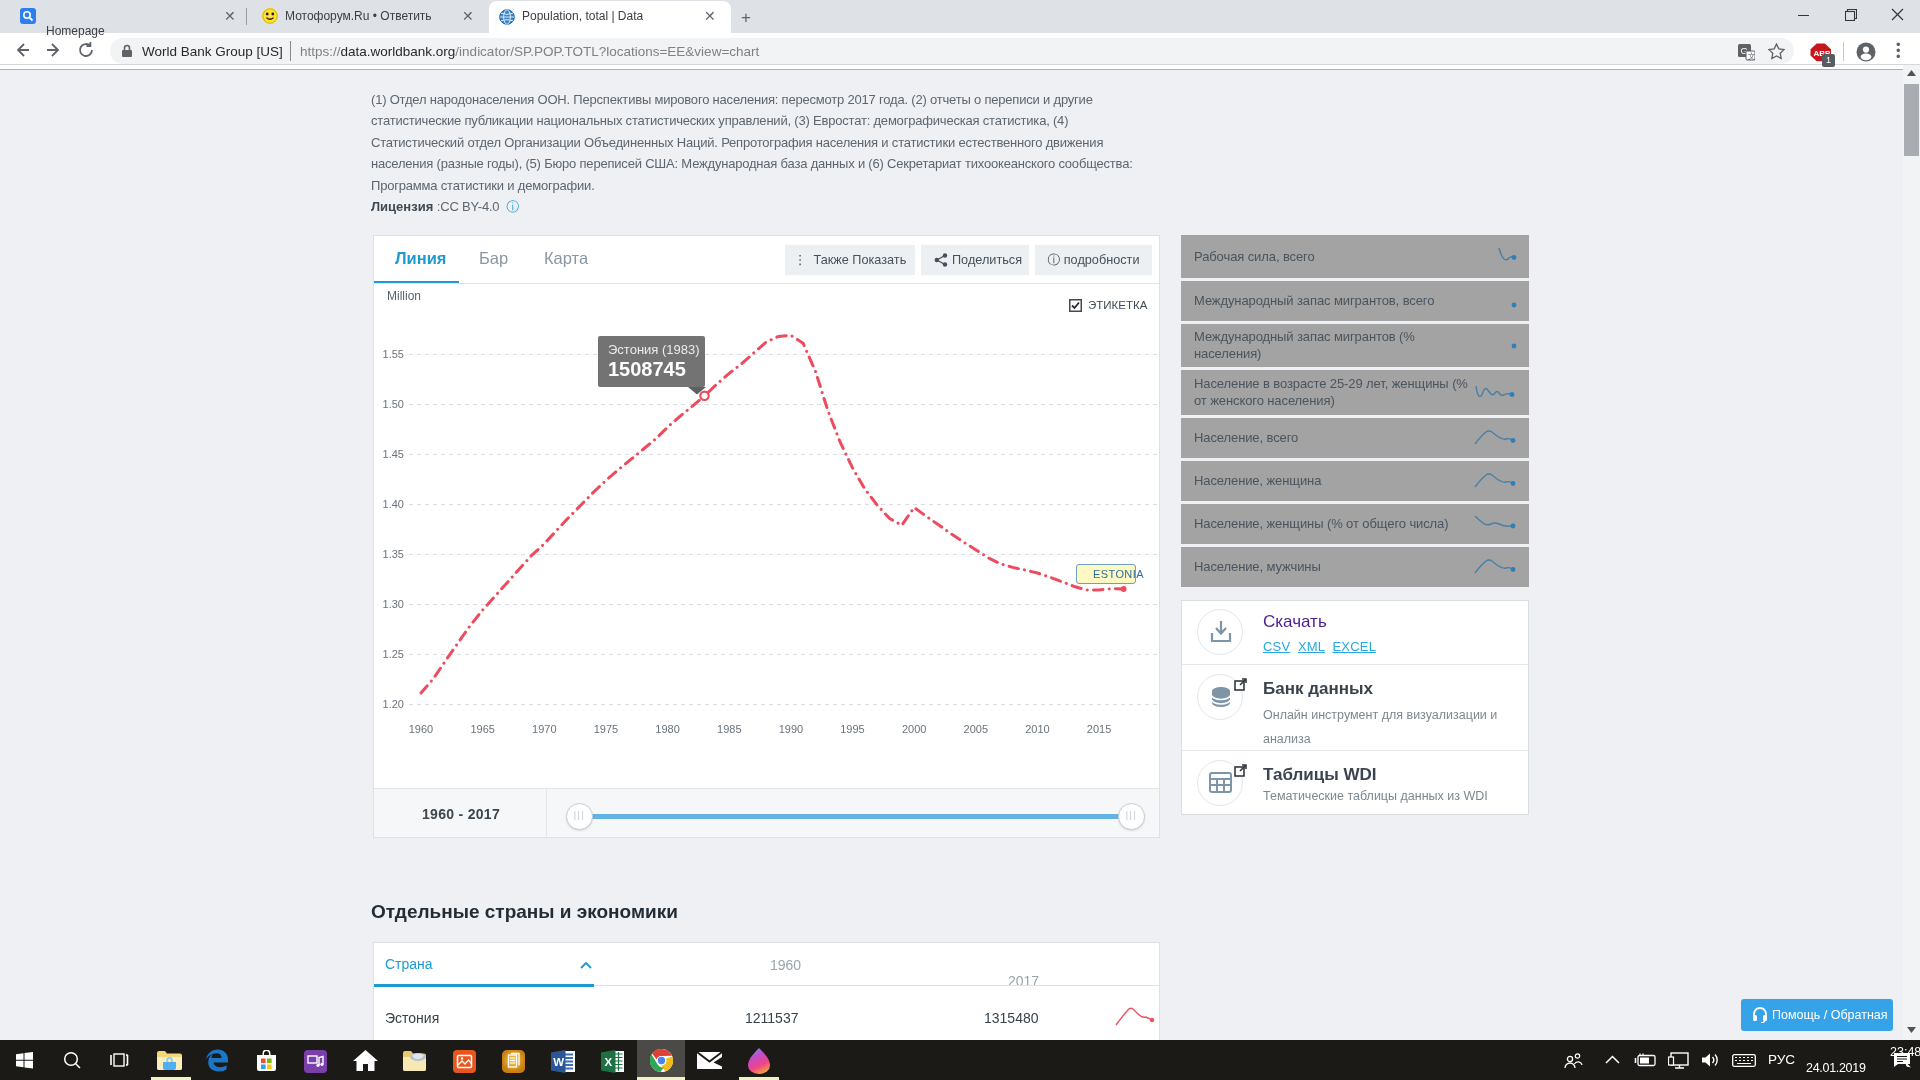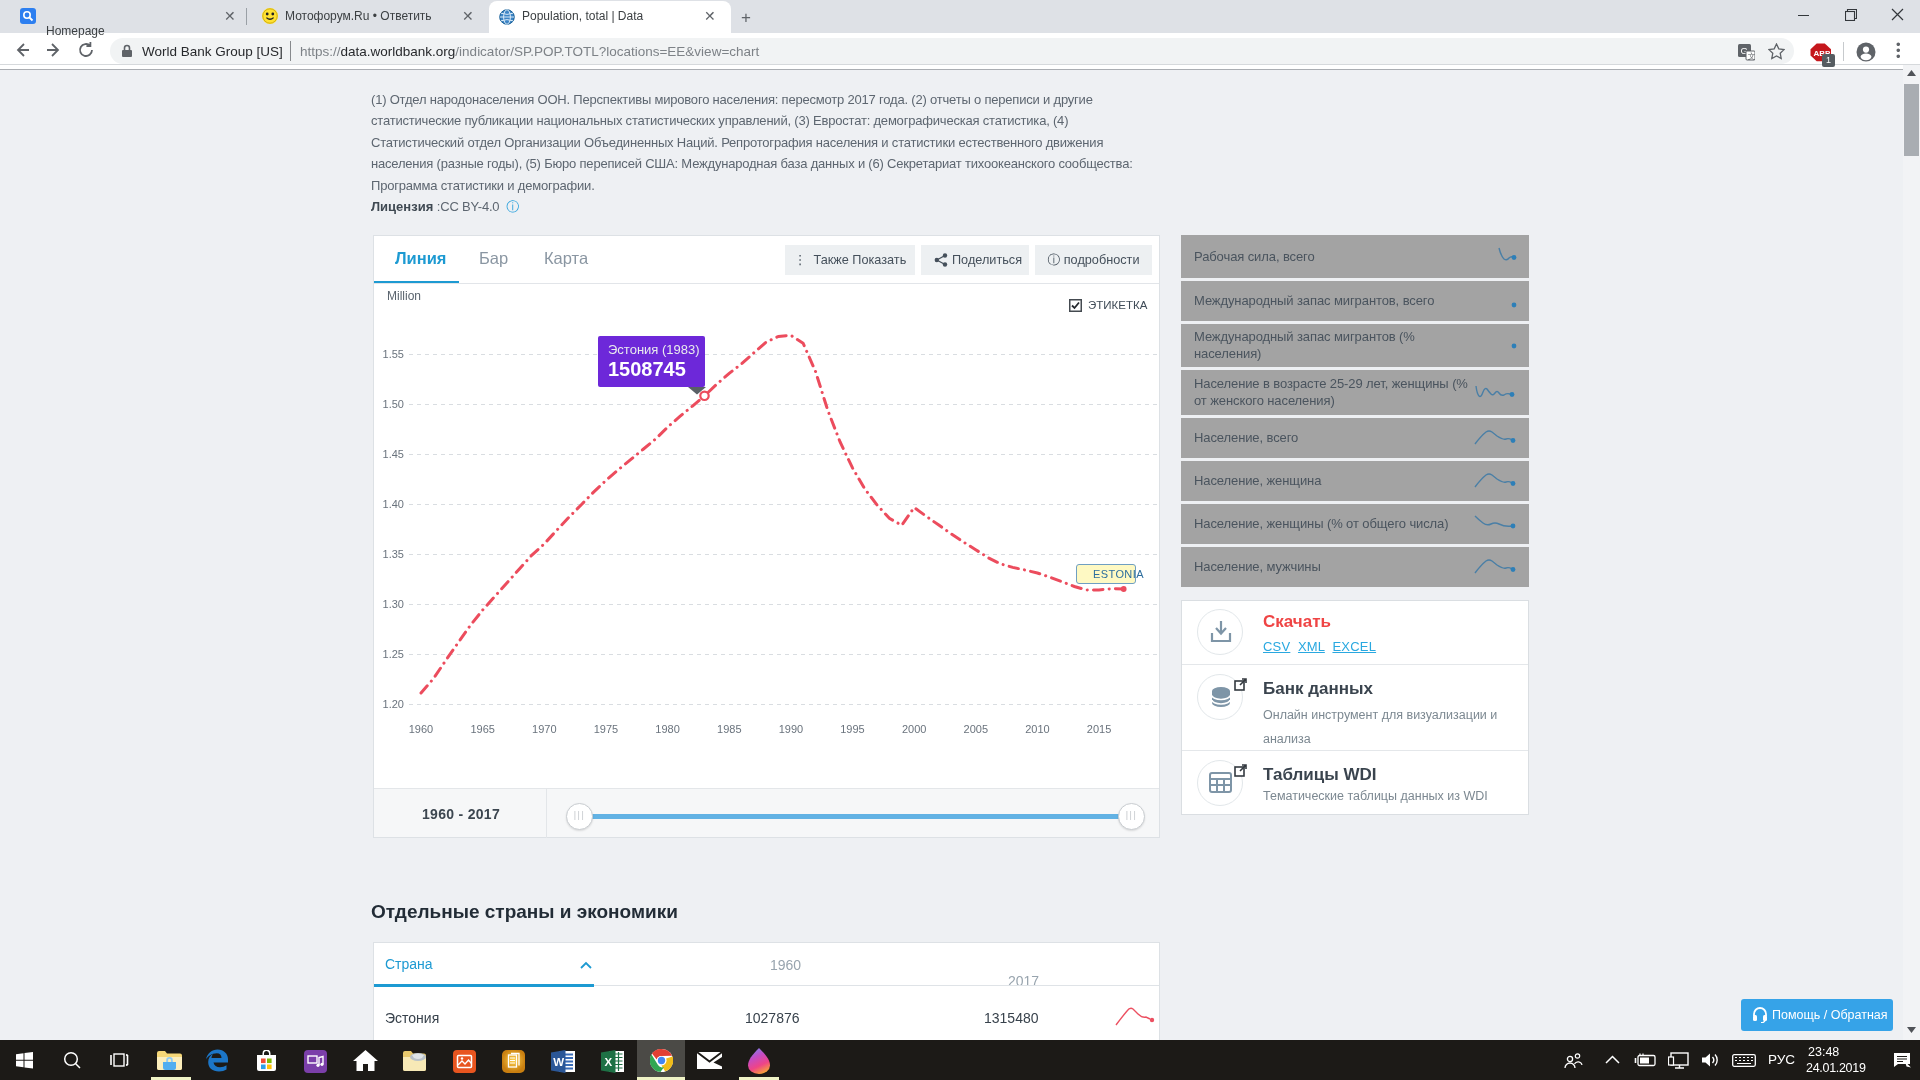--- a/index.html
+++ b/index.html
@@ -195,21 +195,21 @@
           <text x="540.2" y="449">2000</text>
             <text x="601.8" y="449">2005</text>
           <text x="663.5" y="449">2010</text>
             <text x="725.1" y="449">2015</text>
         </g>
         <polyline fill="none" stroke="#ec4c5d" stroke-width="3" stroke-dasharray="9.5 6.2 0.1 6.2" stroke-linecap="round" points="47.0,409.0 59.3,394.8 71.7,376.5 84.0,358.9 96.3,341.4 108.6,326.1 121.0,312.2 133.3,298.5 145.6,284.7 157.9,271.1 170.3,259.8 182.6,246.4 194.9,233.2 207.3,220.7 219.6,208.1 231.9,196.4 244.2,185.8 256.6,175.7 268.9,165.5 281.2,155.3 293.5,143.3 305.9,132.4 318.2,122.3 330.5,111.8 342.9,100.1 355.2,89.3 367.5,79.9 379.8,68.9 392.2,58.0 404.5,52.4 416.8,51.3 429.1,59.2 441.5,87.4 453.8,126.4 466.1,158.0 478.5,183.9 490.8,204.9 503.1,221.0 515.4,234.3 527.8,241.3 540.1,223.5 552.4,232.4 564.8,241.1 577.1,249.8 589.4,258.0 601.7,265.7 614.1,273.7 626.4,279.8 638.7,283.4 651.0,286.0 663.4,289.0 675.7,293.1 688.0,297.8 700.4,302.5 712.7,306.0 725.0,305.9 737.3,304.7 749.7,305.0"></polyline>
         <circle cx="749.7" cy="305" r="2.9" fill="#ec4c5d"></circle>
           <circle cx="330.5" cy="111.8" r="4.2" fill="#fff" stroke="#ec4c5d" stroke-width="2.2"></circle>
       </svg>
 
-      <div style="position:absolute;left:224px;top:100px;width:107px;height:51px;background:#6d28d9;border-radius:2px;">
+      <div style="position:absolute;left:224px;top:100px;width:107px;height:51px;background:#737373;border-radius:2px;">
         <div style="position:absolute;left:10px;top:6px;font-size:13px;color:#e9ebed;white-space:nowrap;">Эстония (1983)</div>
         <div style="position:absolute;left:10px;top:22px;font-size:20px;font-weight:bold;color:#fff;">1508745</div>
       </div>
       <svg style="position:absolute;left:314px;top:151px;" width="19" height="8">
           <path d="M0 0 H18 L9 7.5 Z" fill="#596066"></path>
         </svg>
 
       <div style="position:absolute;left:702px;top:328px;width:60px;height:20px;background:#fef9c3;border:1px solid #6f9fc2;border-radius:3px;font-size:11px;letter-spacing:0.4px;color:#2e6e9e;text-align:center;line-height:19px;padding-left:16px;">ESTONIA</div>
       <div id="slider-row">
         <span style="position:absolute;left:48px;top:17px;font-size:14px;font-weight:bold;color:#3c4650;letter-spacing:0.3px;">1960 - 2017</span>
@@ -275,21 +275,21 @@
         </svg>
     </div>
 
     <div id="dlcard">
 
       <div style="position:absolute;left:15px;top:8px;width:46px;height:46px;border:1px solid #e2e7ea;border-radius:50%;"></div>
       <svg style="position:absolute;left:28px;top:19px;" width="22" height="24">
           <path d="M11 1 V12 M6 8 L11 13.5 L16 8" fill="none" stroke="#7e95a7" stroke-width="2.2"></path>
           <path d="M2 13 V21 H20 V13" fill="none" stroke="#7e95a7" stroke-width="2.2"></path>
         </svg>
-      <div style="position:absolute;left:81px;top:11px;font-size:17px;font-weight:bold;color:#ef4444;text-align:center;">Скачать</div>
+      <div style="position:absolute;left:81px;top:11px;font-size:17px;font-weight:normal;color:#4c1d95;text-align:center;">Скачать</div>
       <div style="position:absolute;left:81px;top:38px;font-size:13px;letter-spacing:0.2px;"><a style="color:#29a8e0;text-decoration:underline;">CSV</a> &nbsp;<a style="color:#29a8e0;text-decoration:underline;">XML</a> &nbsp;<a style="color:#29a8e0;text-decoration:underline;">EXCEL</a></div>
       <div style="position:absolute;left:0;top:63px;width:346px;height:1px;background:#e4e7ea;"></div>
 
       <div style="position:absolute;left:15px;top:73px;width:46px;height:46px;border:1px solid #e2e7ea;border-radius:50%;"></div>
       <svg style="position:absolute;left:26px;top:84px;" width="26" height="26">
           <ellipse cx="13" cy="6" rx="9" ry="4" fill="#7e95a7"></ellipse>
           <path d="M4 6 V18 A9 4 0 0 0 22 18 V6" fill="#7e95a7"></path>
           <path d="M4 10.5 A9 4 0 0 0 22 10.5 M4 15 A9 4 0 0 0 22 15" fill="none" stroke="#fff" stroke-width="1.6"></path>
         </svg>
       <svg style="position:absolute;left:52px;top:77px;" width="13" height="13">
@@ -317,21 +317,21 @@
     <div id="tablecard">
       <span style="position:absolute;left:11px;top:13px;font-size:14px;color:#1d9ad2;">Страна</span>
       <svg style="position:absolute;left:206px;top:18px;" width="12" height="8">
           <path d="M1 7 L6 2 L11 7" fill="none" stroke="#1d9ad2" stroke-width="1.8"></path>
         </svg>
       <span style="position:absolute;left:396px;top:14px;font-size:14px;color:#98a4ae;">1960</span>
       <span style="position:absolute;left:634px;top:30px;font-size:14px;color:#98a4ae;">2017</span>
       <div style="position:absolute;left:0;top:42px;width:785px;height:1px;background:#dfe3e7;"></div>
       <div style="position:absolute;left:0;top:41px;width:220px;height:3px;background:#1d9ad2;"></div>
       <span style="position:absolute;left:11px;top:67px;font-size:14px;color:#38424c;">Эстония</span>
-      <span style="position:absolute;left:371px;top:67px;font-size:14px;color:#38424c;">1027876</span>
+      <span style="position:absolute;left:371px;top:67px;font-size:14px;color:#38424c;">1211537</span>
       <span style="position:absolute;left:610px;top:67px;font-size:14px;color:#38424c;">1315480</span>
       <svg style="position:absolute;left:740px;top:58px;" width="46" height="30">
           <path d="M2 24 Q8 16 13 10 Q16 6 19 8 L24 13 Q28 17 32 16 L36 18" fill="none" stroke="#ec5061" stroke-width="1.4"></path>
           <circle cx="38" cy="19" r="2.2" fill="#ec5061"></circle>
         </svg>
     </div>
     <div id="helpbtn">
       <svg style="position:absolute;left:11px;top:8px;" width="16" height="16">
           <path d="M2 9 V7 a6 6 0 0 1 12 0 V9" fill="none" stroke="#fff" stroke-width="1.8"></path>
           <rect x="1" y="8" width="4" height="6" rx="1.5" fill="#fff"></rect>
@@ -494,21 +494,21 @@
       </svg>
     <svg class="abs" style="left:1701px;top:12px;" width="19" height="16">
         <path d="M1 5.5 h3.5 L9 1.5 V14.5 L4.5 10.5 H1 Z" fill="#fff"></path>
         <path d="M11.5 5 a4.5 4.5 0 0 1 0 6 M14 2.5 a8 8 0 0 1 0 11" fill="none" stroke="#fff" stroke-width="1.4"></path>
       </svg>
     <svg class="abs" style="left:1732px;top:14px;" width="24" height="13">
         <rect x="0.7" y="0.7" width="22.6" height="11.6" rx="1.5" fill="none" stroke="#fff" stroke-width="1.3"></rect>
         <path d="M3 3.5 h2 M7 3.5 h2 M11 3.5 h2 M15 3.5 h2 M19 3.5 h2 M3 6.5 h2 M7 6.5 h2 M11 6.5 h2 M15 6.5 h2 M19 6.5 h2 M5 9.5 h14" stroke="#fff" stroke-width="1.1"></path>
       </svg>
     <span class="abs" style="left:1768px;top:12px;font-size:13.5px;color:#fff;">РУС</span>
-    <span class="abs" style="left:1808px;top:5px;font-size:12.5px;color:#fff;">23:48</span>
+    <span class="abs" style="left:1890px;top:5px;font-size:12.5px;color:#fff;">23:48</span>
     <span class="abs" style="left:1806px;top:21px;font-size:12.5px;letter-spacing:-0.3px;color:#fff;">24.01.2019</span>
     <svg class="abs" style="left:1893px;top:12px;" width="20" height="17">
         <path d="M1 1 H17 V12 H5 L1 15 Z" fill="#fff"></path>
         <path d="M4 4.5 h10 M4 7 h10 M4 9.5 h6" stroke="#1c1a17" stroke-width="1.1"></path>
         <path d="M12 9.5 l6 6 l-4.5 -1 Z" fill="#fff"></path>
         <path d="M12.5 10 l5 5" stroke="#1c1a17" stroke-width="0"></path>
       </svg>
   </div>
 
 </div>

